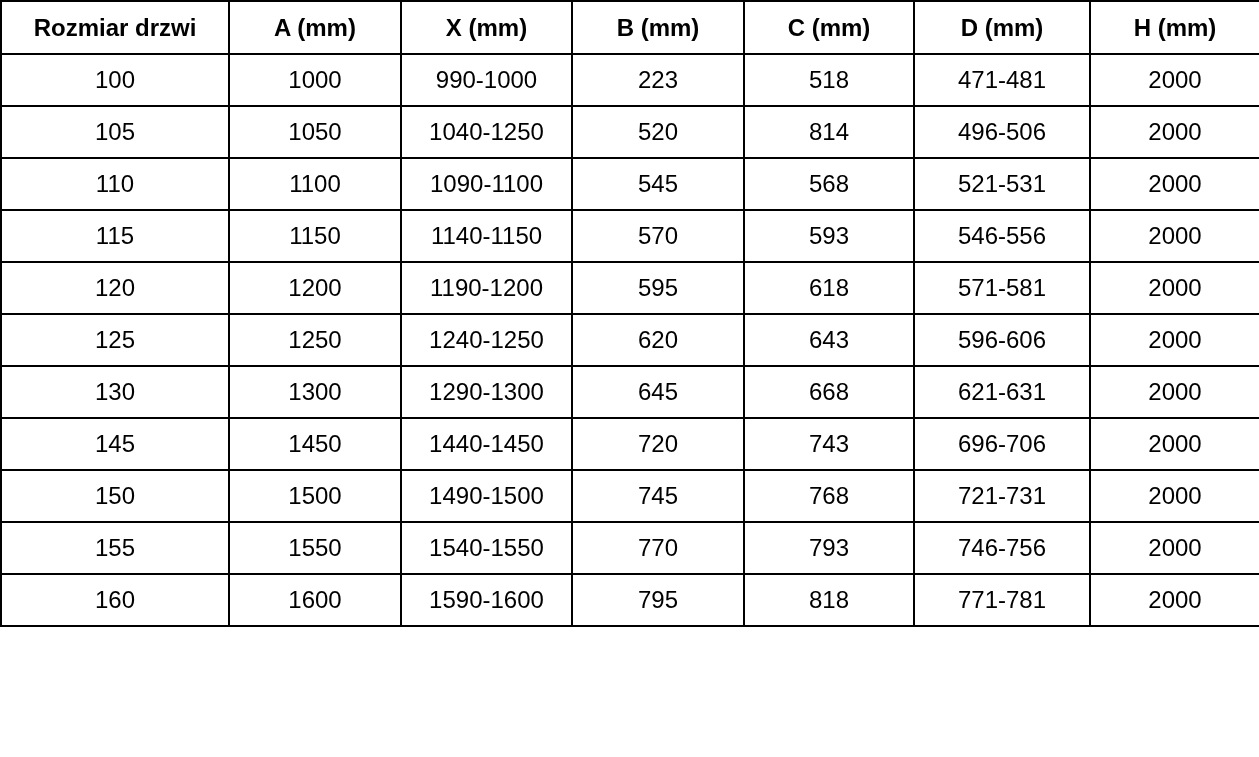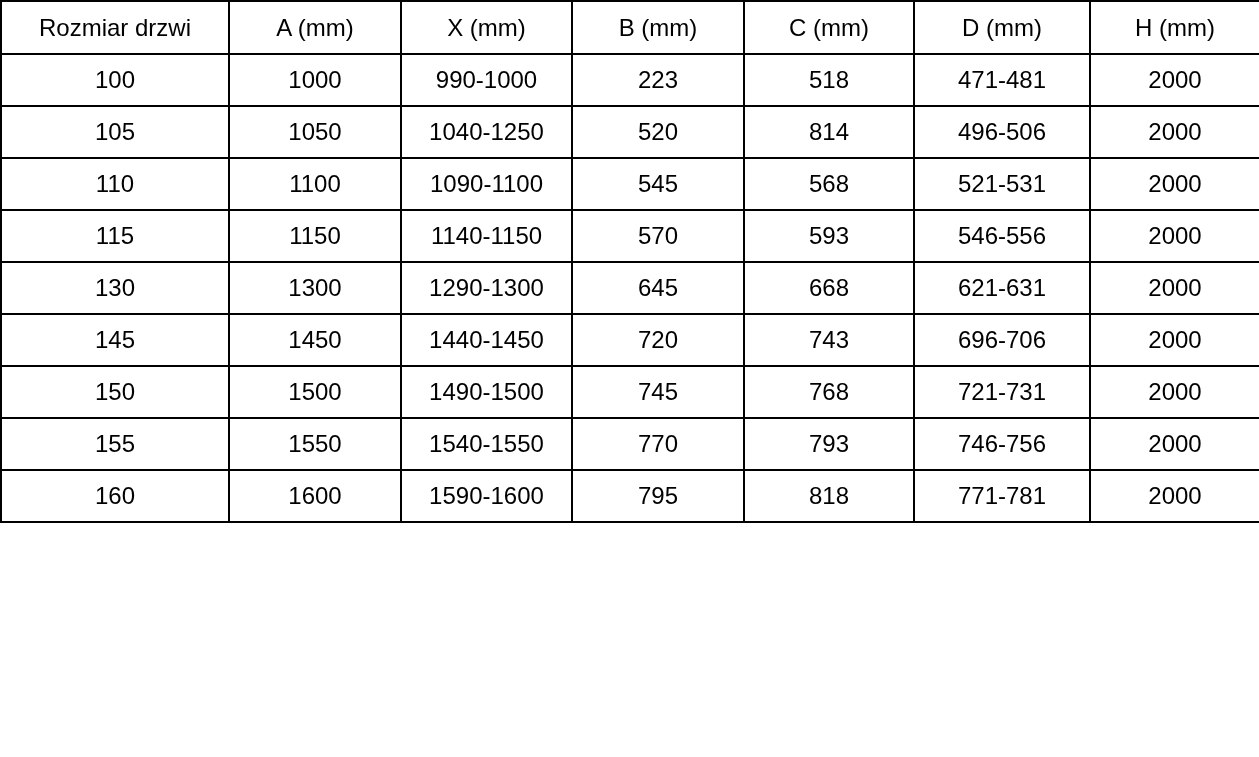--- a/index.html
+++ b/index.html
@@ -22,21 +22,21 @@
   table.spec-table td {
     border: 2px solid #000000;
     text-align: center;
     vertical-align: middle;
     padding: 0;
     overflow: hidden;
     white-space: nowrap;
   }
   table.spec-table th {
     font-size: 24px;
-    font-weight: normal;
+    font-weight: bold;
     height: 51px;
   }
   table.spec-table td {
     font-size: 24px;
     font-weight: normal;
     height: 50px;
   }
 </style>
 </head>
 <body>
@@ -93,20 +93,38 @@
       <tr>
         <td>115</td>
         <td>1150</td>
         <td>1140-1150</td>
         <td>570</td>
         <td>593</td>
         <td>546-556</td>
         <td>2000</td>
       </tr>
       <tr>
+        <td>120</td>
+        <td>1200</td>
+        <td>1190-1200</td>
+        <td>595</td>
+        <td>618</td>
+        <td>571-581</td>
+        <td>2000</td>
+      </tr>
+      <tr>
+        <td>125</td>
+        <td>1250</td>
+        <td>1240-1250</td>
+        <td>620</td>
+        <td>643</td>
+        <td>596-606</td>
+        <td>2000</td>
+      </tr>
+      <tr>
         <td>130</td>
         <td>1300</td>
         <td>1290-1300</td>
         <td>645</td>
         <td>668</td>
         <td>621-631</td>
         <td>2000</td>
       </tr>
       <tr>
         <td>145</td>

